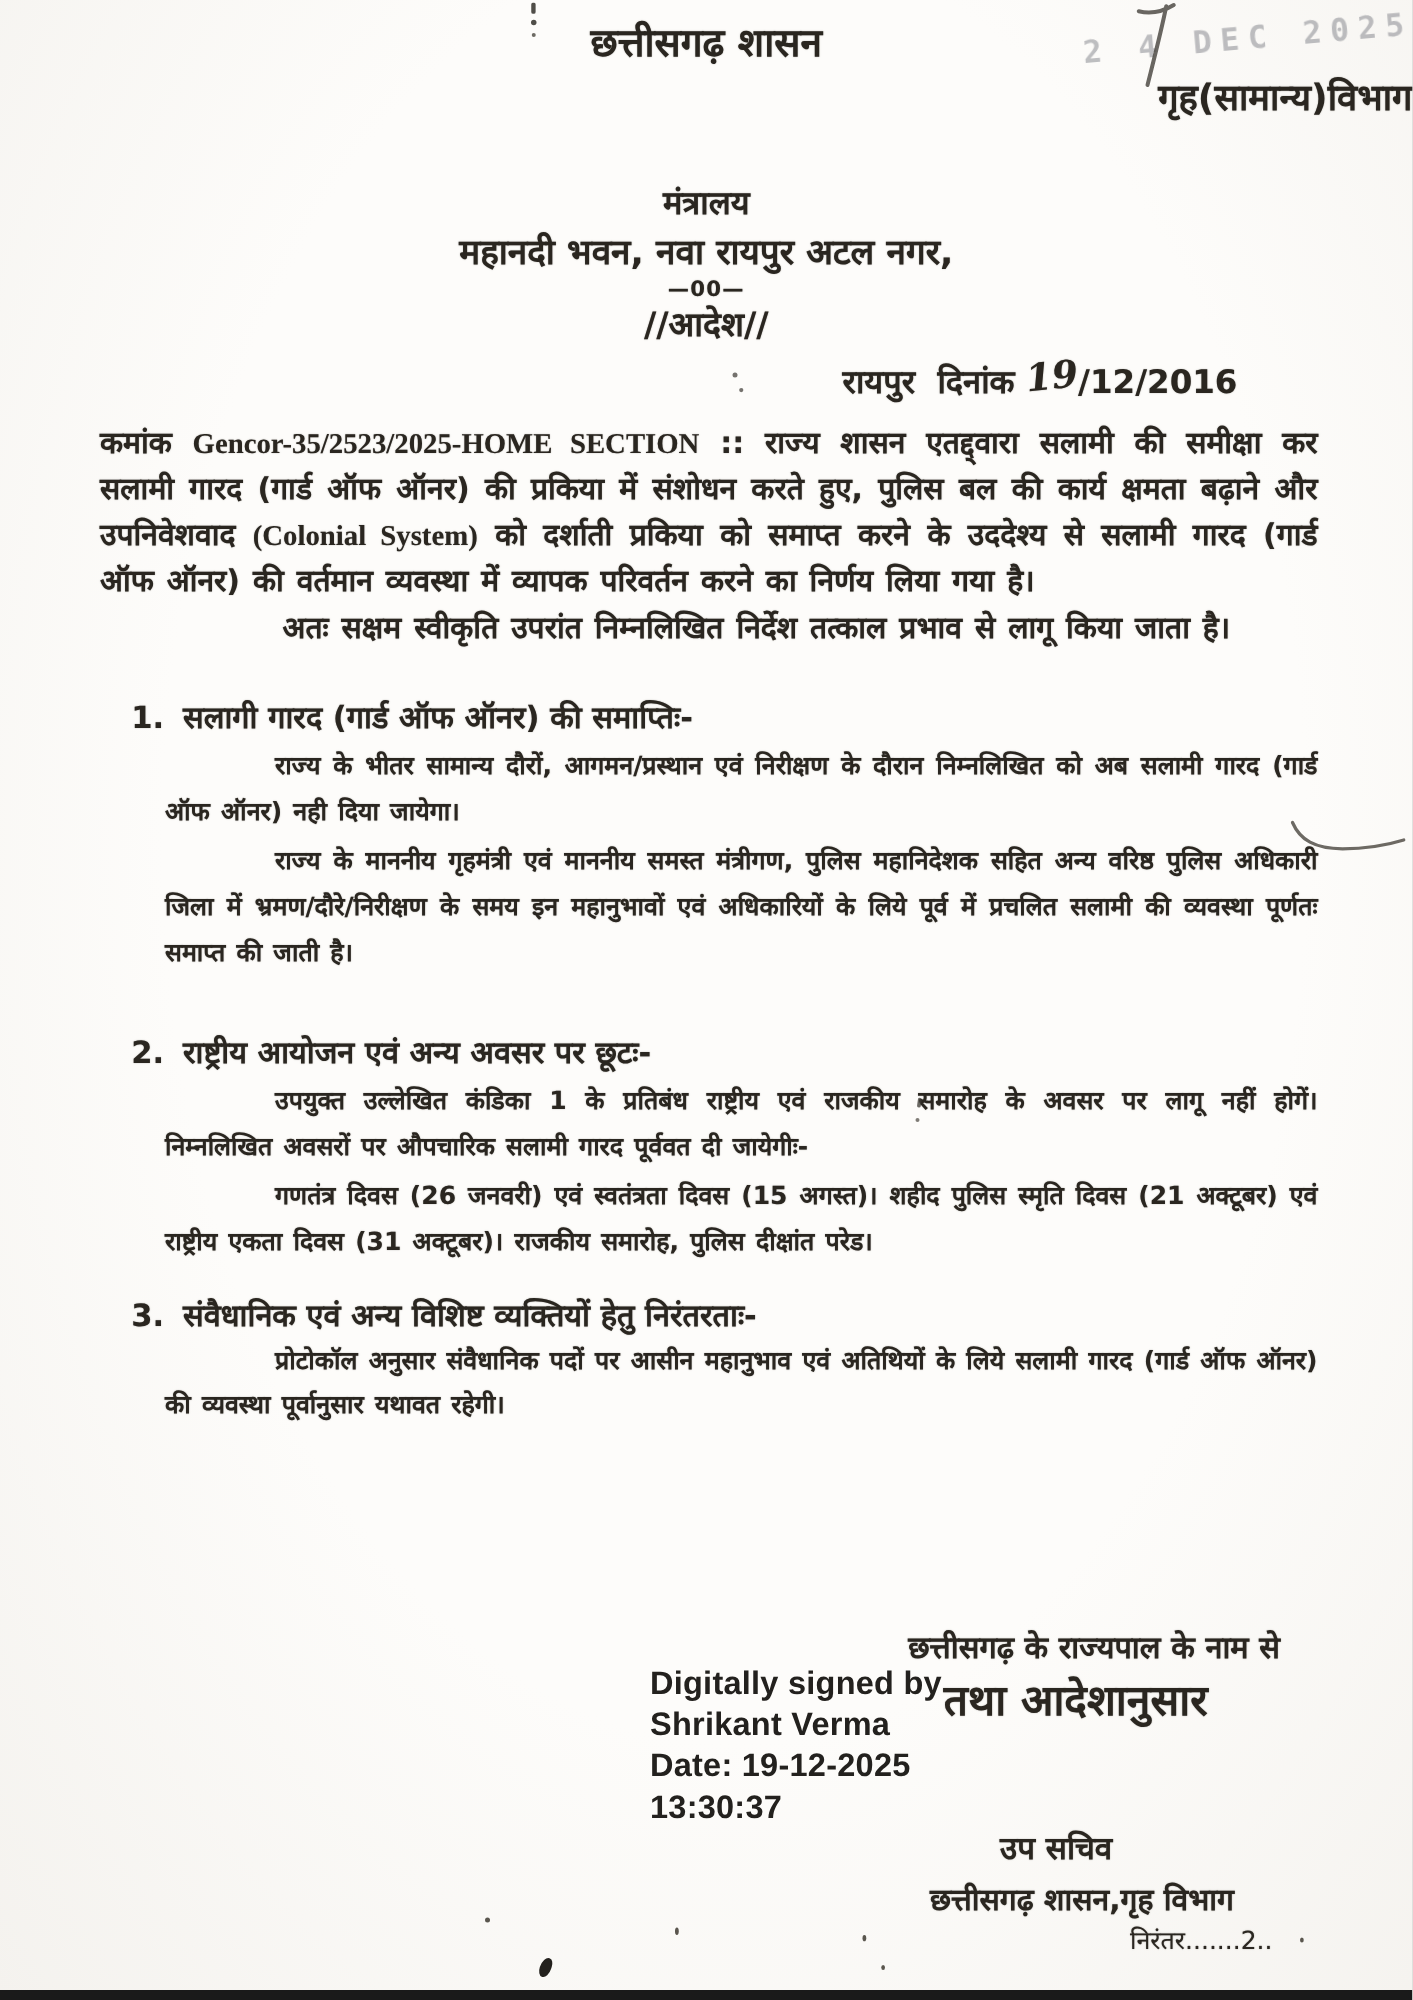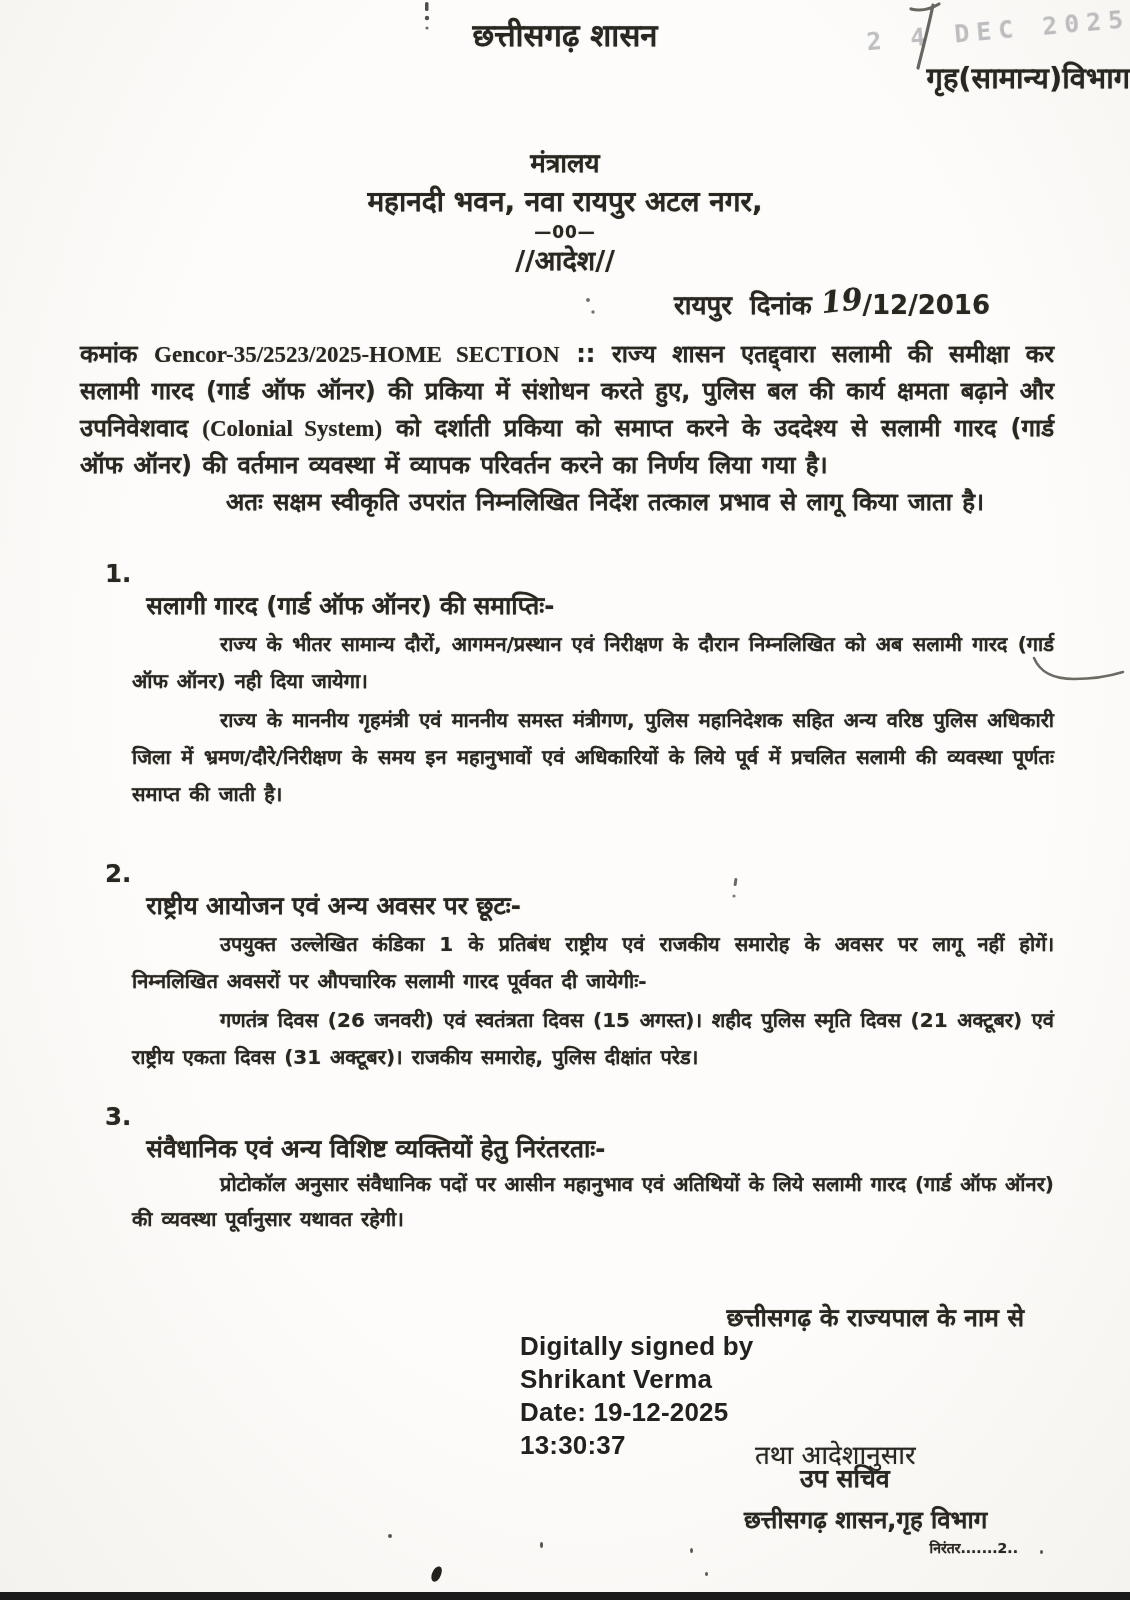--- a/index.html
+++ b/index.html
@@ -38,39 +38,39 @@
     text-align:justify; word-spacing:2px;
   }
   .latin { font-family:"Liberation Serif", serif; font-weight:700; font-size:23px; }
   .indent1 { text-indent:146px; }
 
   .section { margin-top:34px; }
   .section.s2 { margin-top:42px; }
   .section.s3 { margin-top:24px; }
   .sec-head { display:flex; font-size:24.5px; font-weight:700; line-height:37px; }
   .sec-num { padding-left:25px; min-width:24px; }
-  .sec-title { padding-left:15px;margin-top:32px; }
+  .sec-title { padding-left:15px; }
   .sec-para {
     margin:2px 0 0 52px; text-indent:88px;
     font-size:20px; line-height:37px; font-weight:700; text-align:justify; word-spacing:2px;
   }
   .s3 .sec-head { line-height:34px; }
   .s3 .sec-para { line-height:35px; margin-top:1px; }
 
   
   .sig-byorder { position:absolute; top:1300px; right:106px; font-size:24.5px; font-weight:700; }
   .sig-digital {
     position:absolute; top:1330px; left:520px;
     font-family:"Liberation Sans", sans-serif; font-weight:700;
     font-size:26px; line-height:33px; color:#23211e; letter-spacing:.2px;
   }
-  .sig-andorder { position:absolute; top:1436px; left:755px; font-size:26px; font-weight:400; }
+  .sig-andorder { position:absolute; top:1336px; left:755px; font-size:34px; font-weight:700; }
   .sig-desig { position:absolute; top:1460px; left:800px; font-size:25px; font-weight:700; }
   .sig-dept { position:absolute; top:1502px; left:744px; font-size:24px; font-weight:700; }
-  .sig-cont { position:absolute; top:1538px; right:112px; font-size:14px; font-weight:700; }
+  .sig-cont { position:absolute; top:1538px; right:112px; font-size:20px; font-weight:400; }
 
   
   .stamp {
     position:absolute; top:16px; left:866px; width:260px;
     transform:rotate(-5deg);
     font-family:"DejaVu Sans Mono", monospace; font-weight:700;
     font-size:25px; letter-spacing:7px; color:rgba(86,90,100,.38);
     filter:blur(.4px); white-space:nowrap;
   }
   .mark { position:absolute; }

